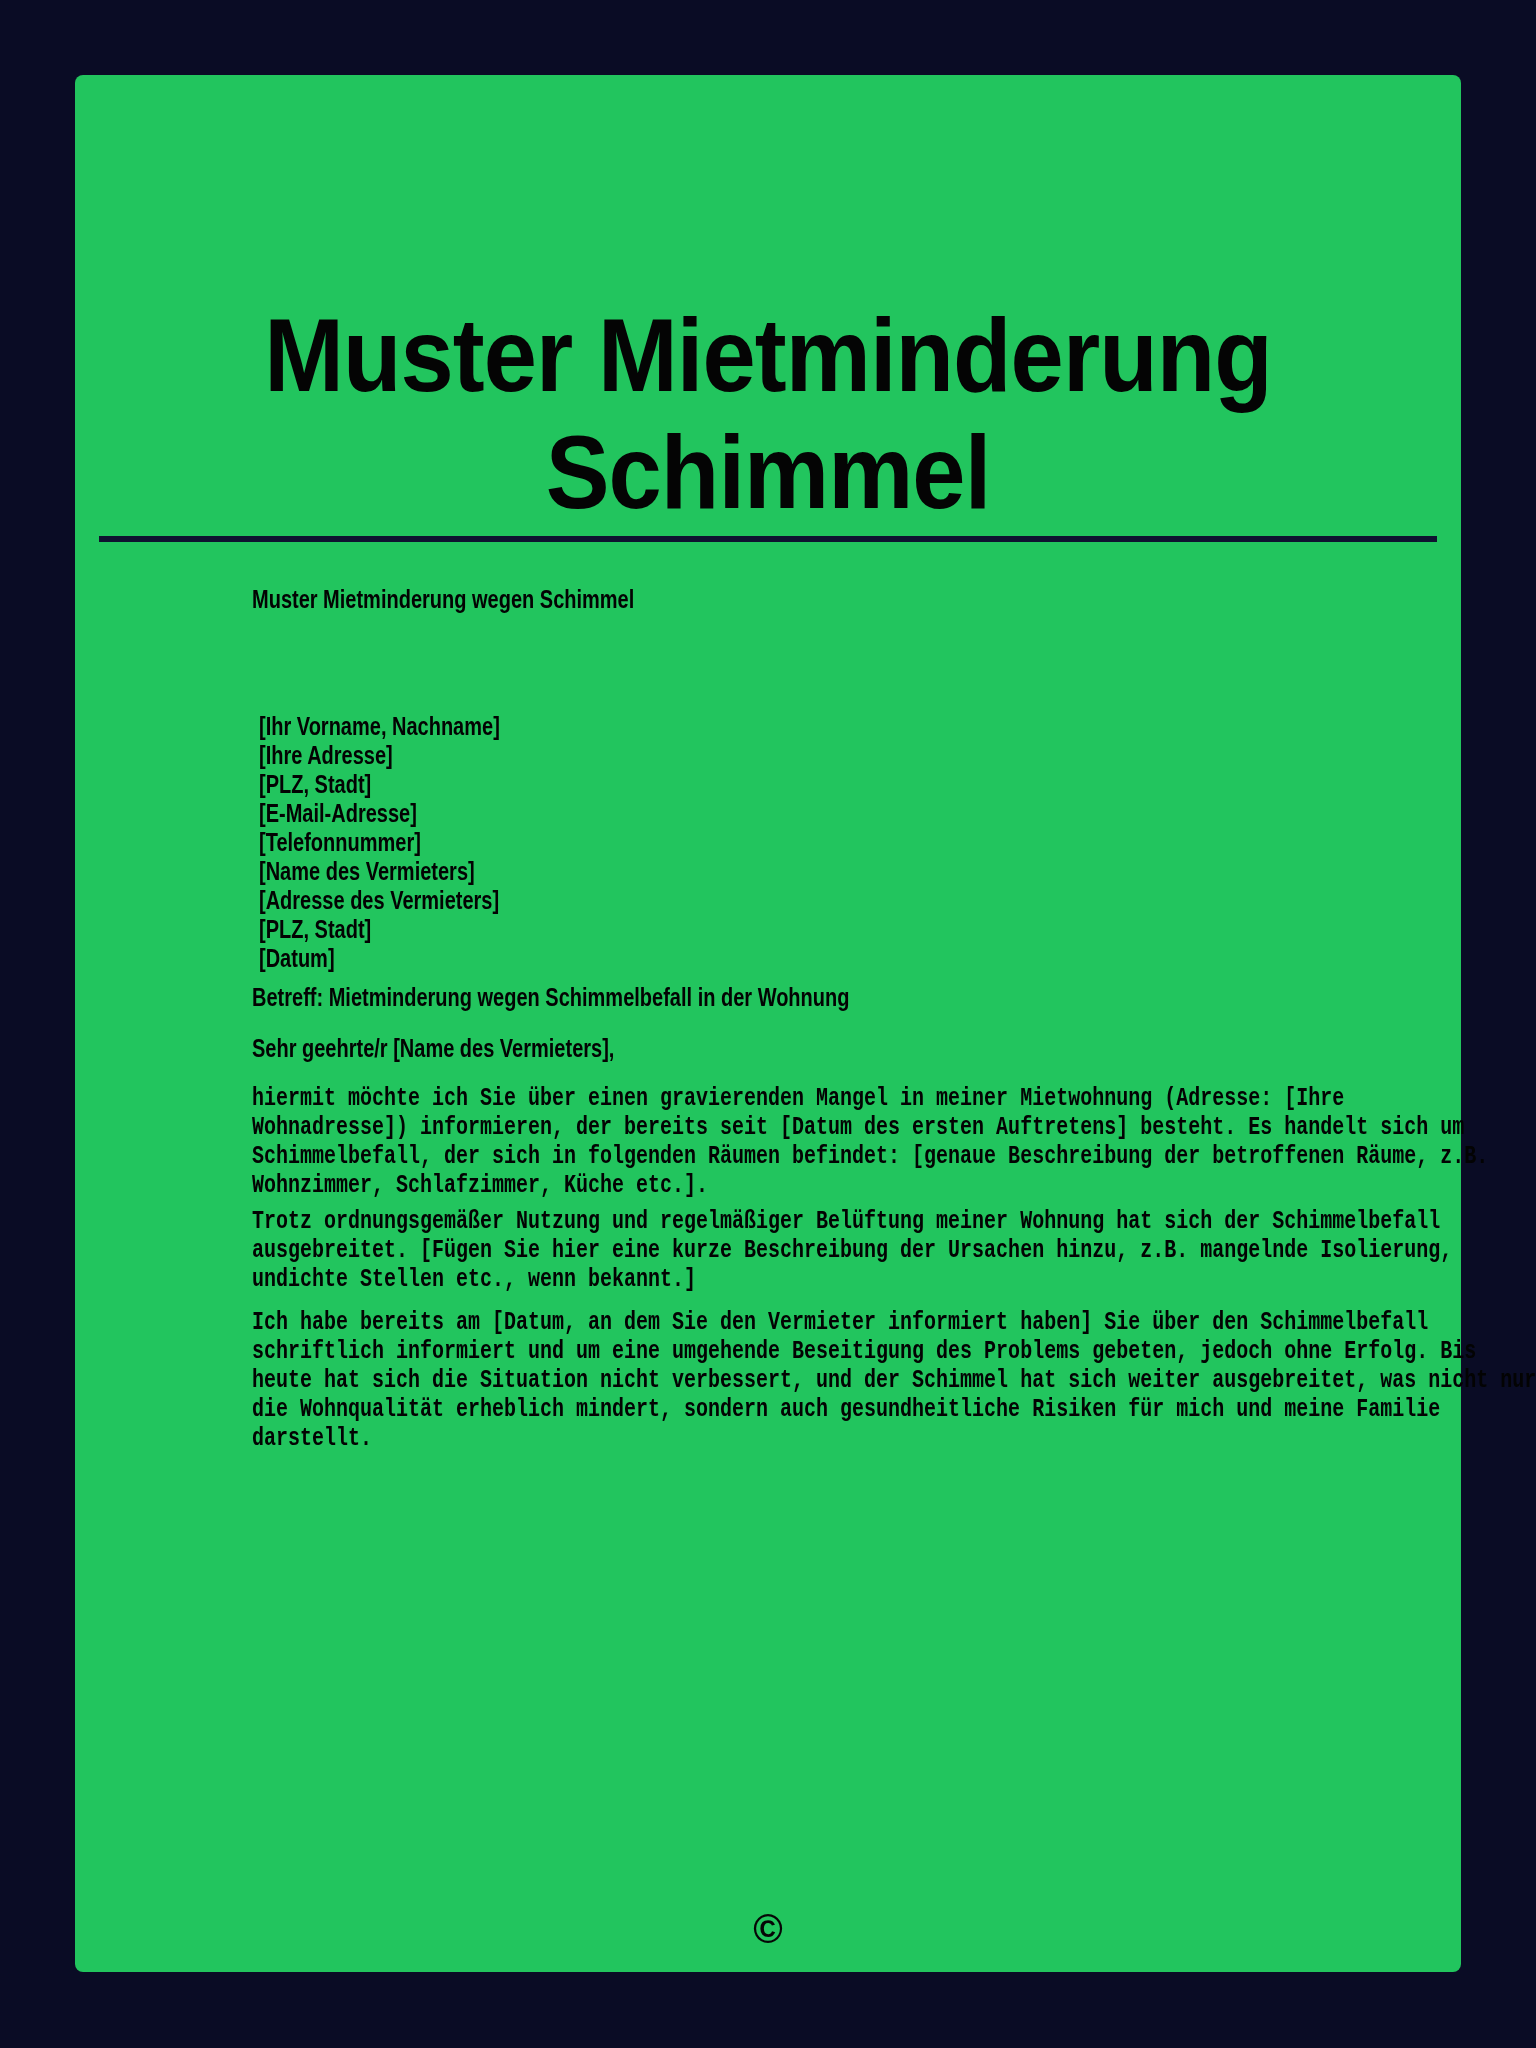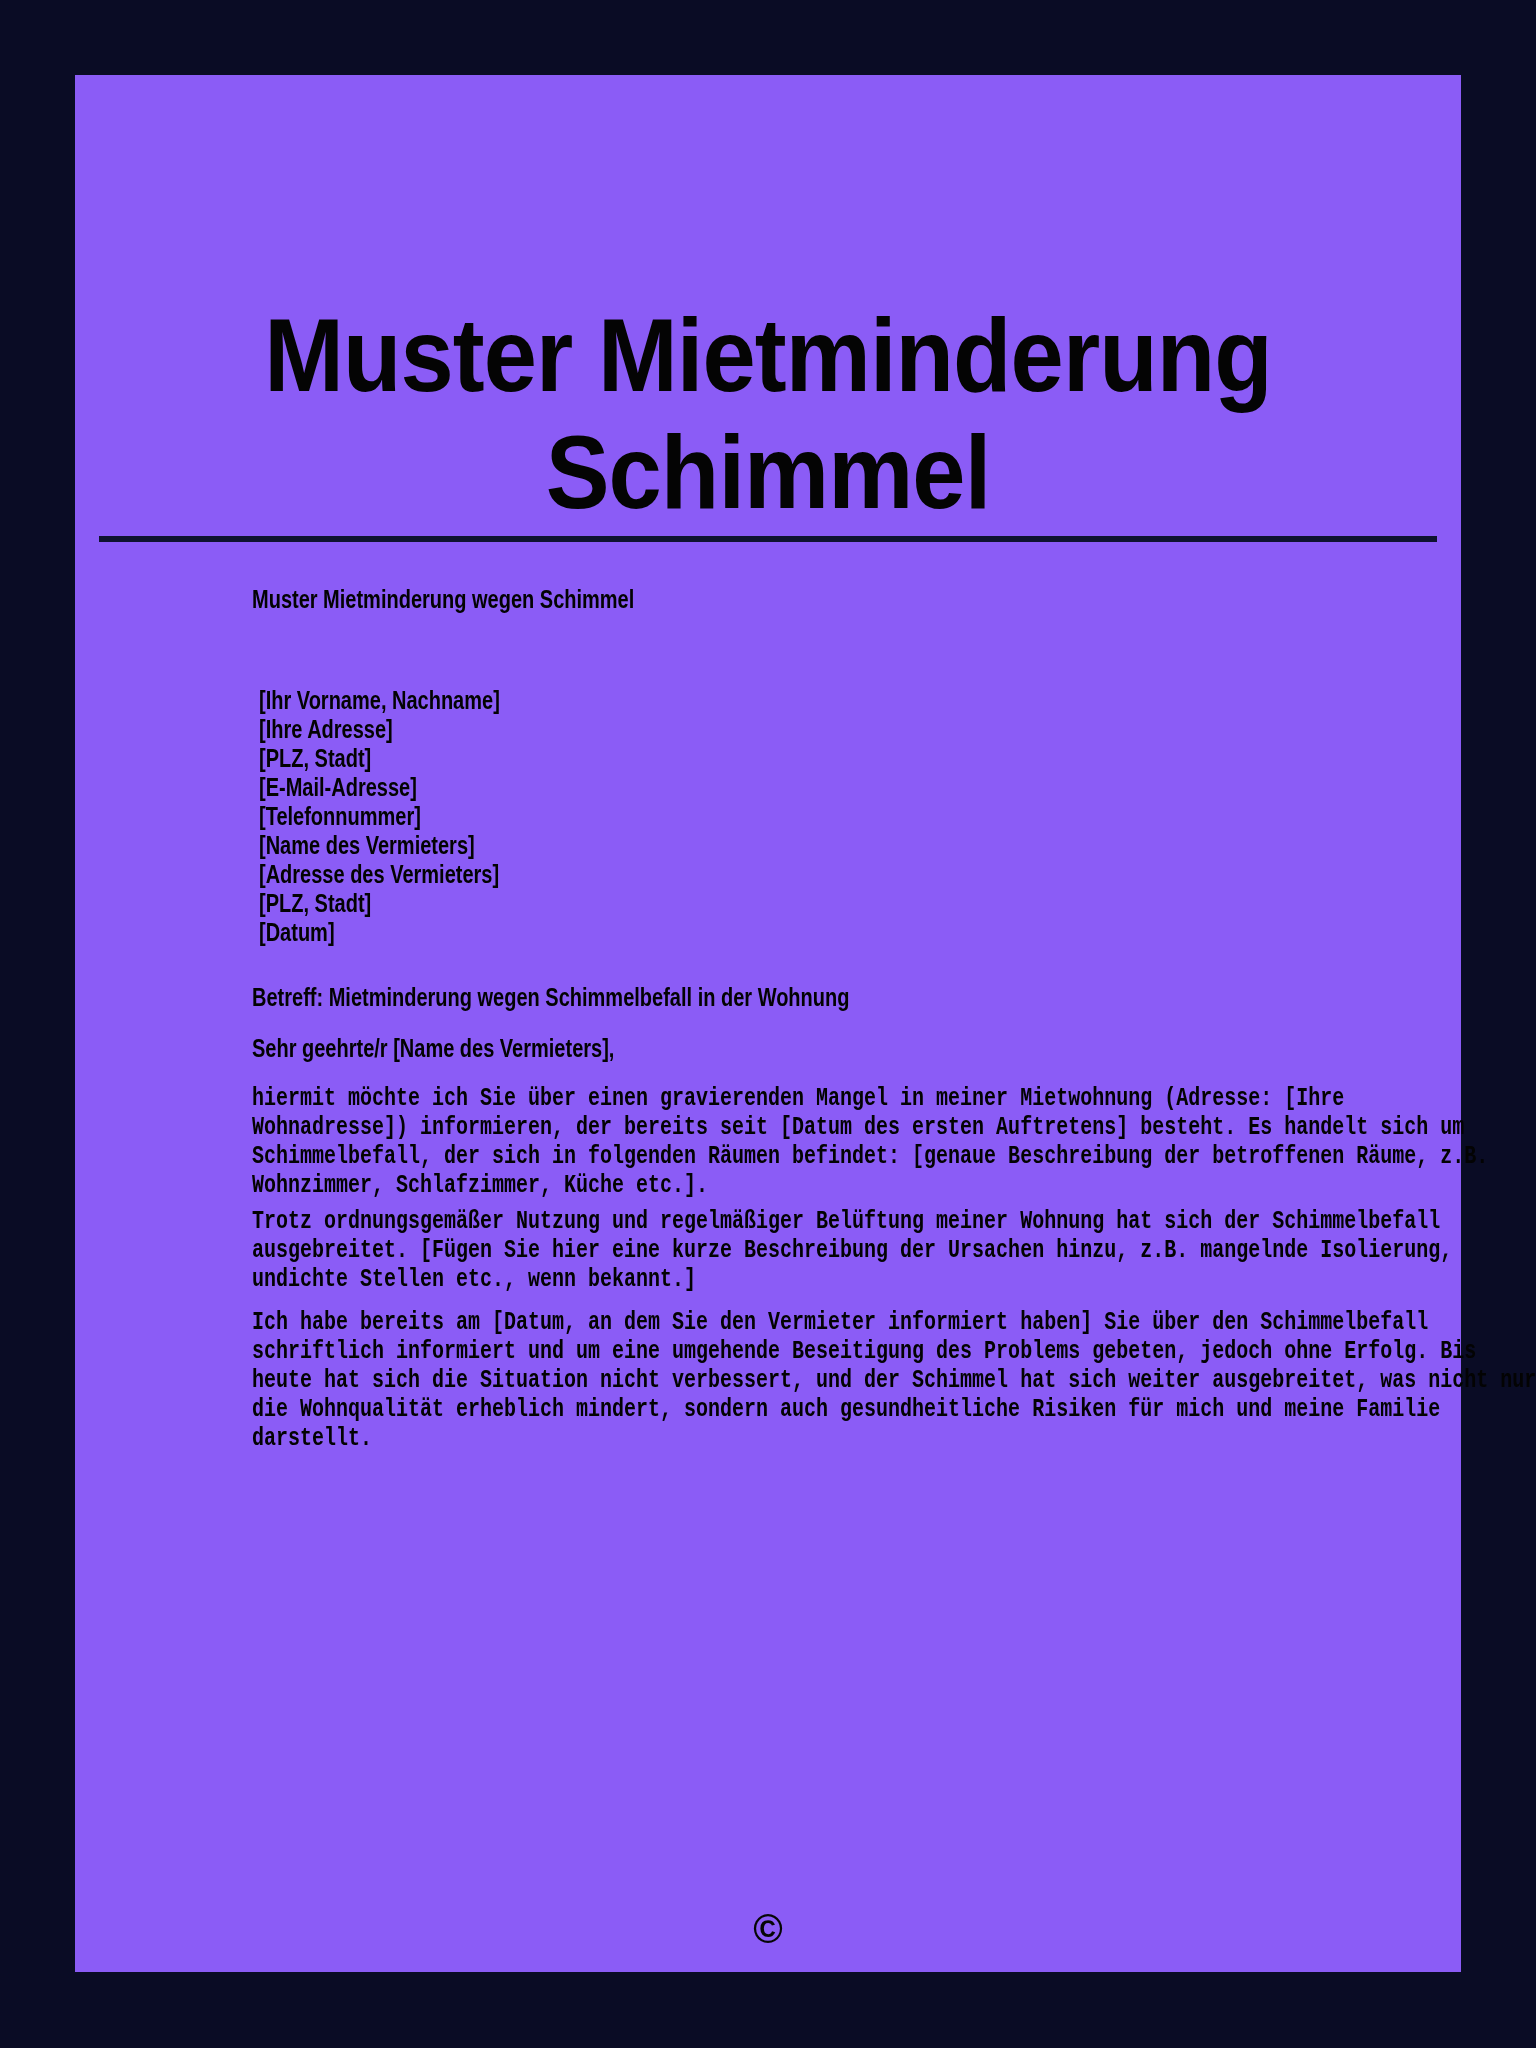--- a/index.html
+++ b/index.html
@@ -6,21 +6,22 @@
   body{
     width:1536px;height:2048px;
     background:#0a0c25;
     font-family:"Liberation Sans",sans-serif;
     position:relative;
     overflow:hidden;
   }
   .page{
     position:absolute;left:75px;top:75px;
     width:1386px;height:1897px;
-    background:#8b5cf6;
+    background:#22c55e;
+    border-radius:8px;
   }
   
   .title{
     position:absolute;top:152px;left:0;right:0;
     text-align:center;
     color:#040404;
     font-weight:700;
     font-size:104px;
     line-height:117px;
     letter-spacing:-1px;
@@ -34,21 +35,21 @@
   .cx, .line{
     font-weight:700;
     font-size:25px;
     line-height:29px;
     color:#030303;
     white-space:pre;
   }
   .cx{display:block;transform:scaleX(0.8);transform-origin:0 50%;width:max-content;}
   .line{display:block;transform:scaleX(0.8);transform-origin:0 50%;width:max-content;}
   .doc-heading{position:absolute;top:510px;left:177px;}
-  .address{position:absolute;top:611px;left:184px;}
+  .address{position:absolute;top:637px;left:184px;}
   .subject{position:absolute;top:908px;left:177px;}
   .salutation{position:absolute;top:959px;left:177px;}
   .para{position:absolute;left:177px;font-family:Liberation Mono, monospace;}
   .p1{top:1009px;}
   .p2{top:1132px;}
   .p3{top:1233px;}
   .p4{top:1389px;}
   .p5{top:1460px;}
   .calc{position:absolute;top:1592px;left:184px;}
   .calc .line{line-height:45px;}

